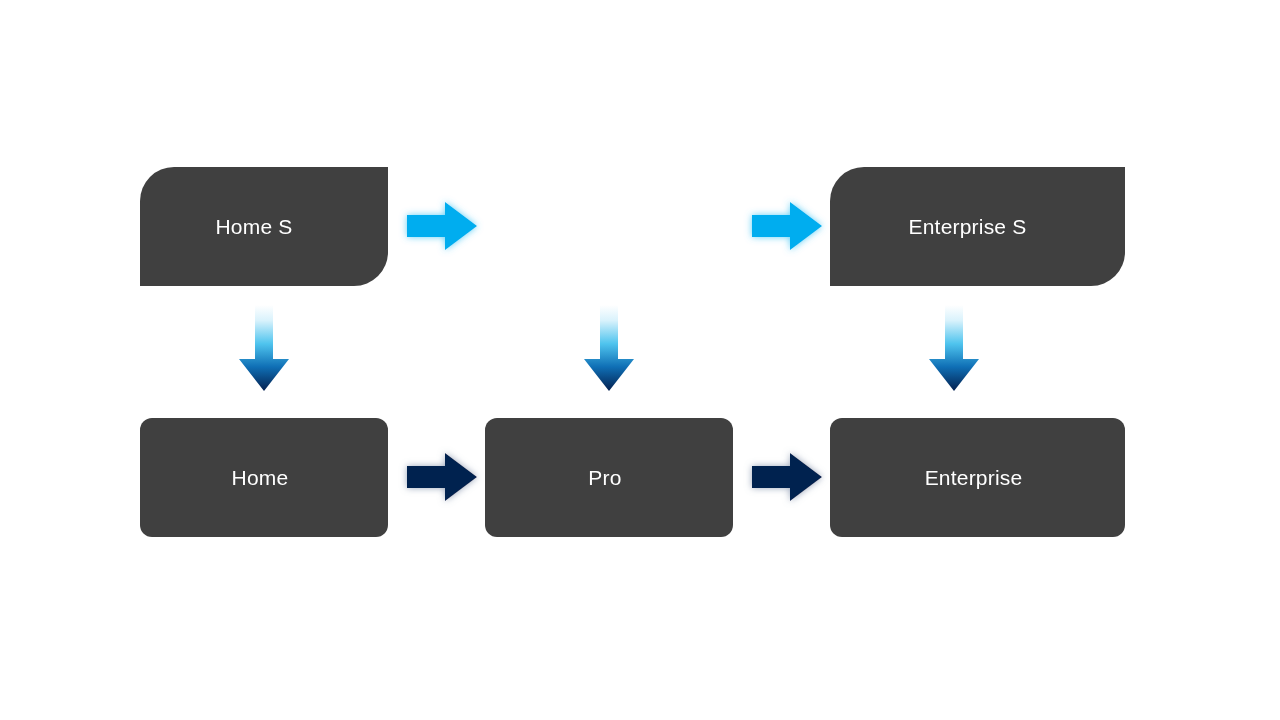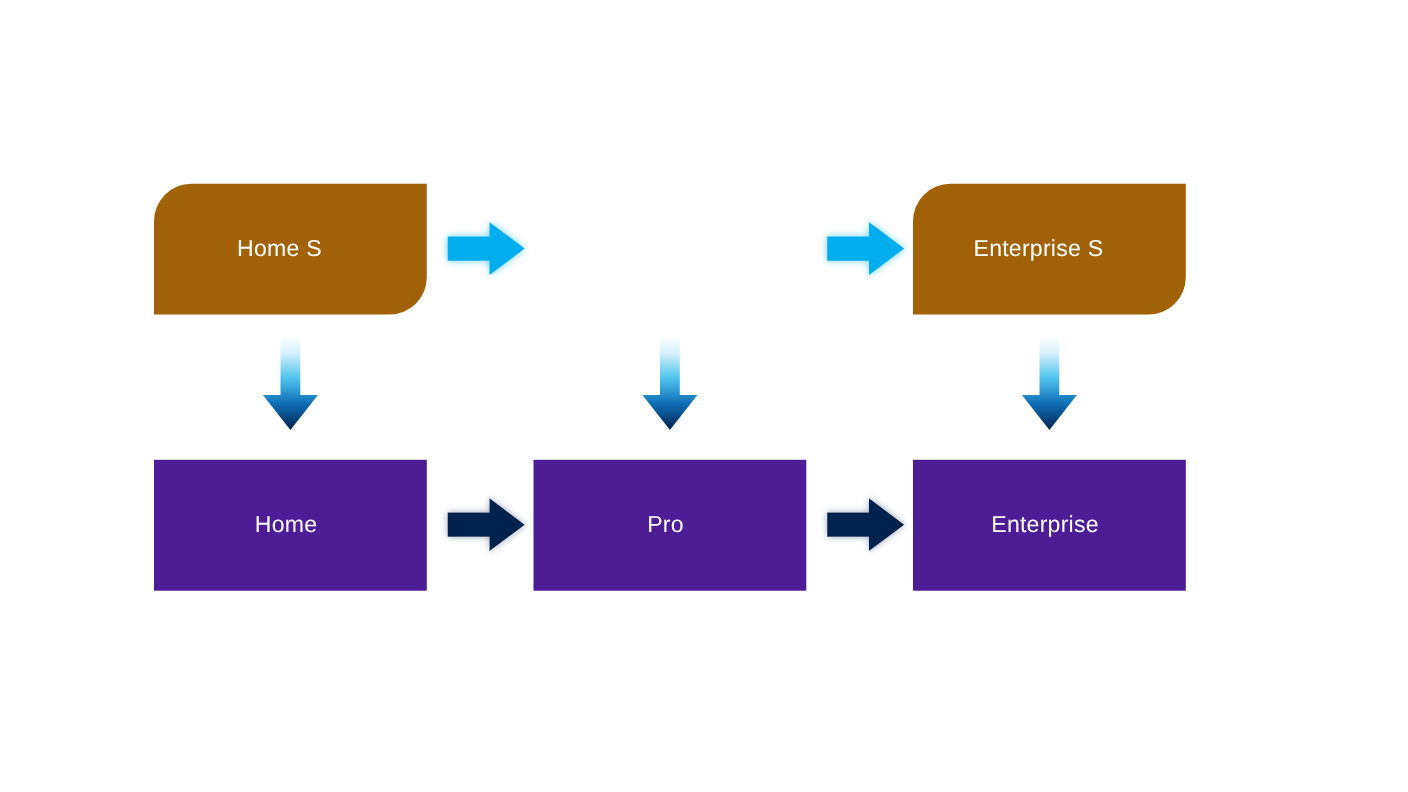--- a/index.html
+++ b/index.html
@@ -40,35 +40,35 @@
   }
 
   .node .node-label {
     display: block;
     transform: translateX(-10px);
     white-space: nowrap;
   }
 
   
   .node.blue {
-    background: #a16207;
+    background: #404040;
     border-radius: 34px 0 34px 0;
   }
 
   
   .node.navy {
-    background: #4c1d95;
-    border-radius: 0;
+    background: #404040;
+    border-radius: 12px;
     padding-left: 12px;
   }
 
   
   .col1 { left: 140px; width: 248px; }
   .col2 { left: 485px; width: 248px; }
-  .col3 { left: 830px; width: 248px; }
+  .col3 { left: 830px; width: 295px; }
 
   .rowTop    { top: 167px; height: 119px; }
   .rowBottom { top: 418px; height: 119px; }
 
   
   .h-arrow {
     position: absolute;
     width: 74px;
     height: 54px;
   }

